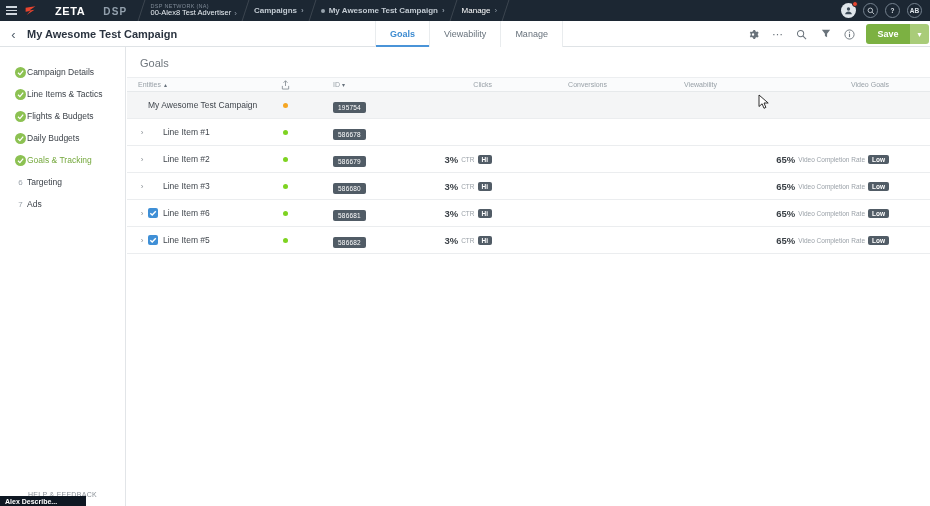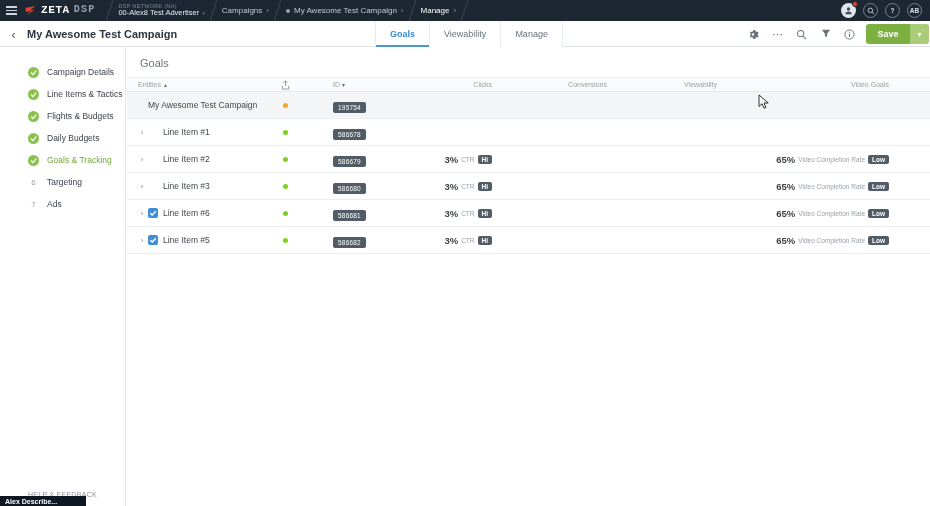--- a/index.html
+++ b/index.html
@@ -4,28 +4,28 @@
 <style>
   *{box-sizing:border-box;}
   html,body{margin:0;padding:0;}
   body{font-family:"Liberation Sans",sans-serif;background:#fff;}
   .screen{position:relative;width:930px;height:506px;background:#fff;overflow:hidden;}
 
   
   .topbar{position:absolute;top:0;left:0;right:0;height:21px;background:#1c2733;display:flex;align-items:center;color:#c7ced6;font-size:8px;z-index:5;}
   .hamburger{width:22px;height:21px;display:flex;flex-direction:column;gap:2px;align-items:center;justify-content:center;cursor:pointer;}
   .hamburger span{display:block;width:11px;height:1.5px;background:#cfd6dd;}
-  .brand{display:flex;align-items:flex-start;gap:4px;padding:0 6px 0 2px;font-family:Liberation Mono, monospace;}
+  .brand{display:flex;align-items:flex-end;gap:18px;padding:0 6px 0 2px;}
   .brand .zeta{color:#fff;font-weight:bold;font-size:11px;letter-spacing:.6px;}
   .brand .dsp{color:#93a0ad;font-weight:bold;font-size:10px;letter-spacing:1.2px;}
   .crumb-sep{width:1px;height:21px;background:rgba(255,255,255,.14);transform:skewX(-18deg);margin:0 8px;flex:none;}
   .netblock{display:flex;flex-direction:column;line-height:1.15;}
   .netlabel{font-size:5.5px;color:#7f8a97;letter-spacing:.3px;}
   .advrow{display:flex;align-items:flex-end;gap:3px;font-size:7.5px;color:#e8edf2;}
-  .crumb{display:flex;align-items:center;gap:4px;font-size:8px;color:#c2cad2;cursor:pointer;}
+  .crumb{display:flex;align-items:center;gap:4px;font-size:8px;color:#c2cad2;cursor:pointer;font-weight:bold;}
   .crumb.manage{color:#fff;font-weight:normal;}
   .chev{font-size:8px;color:#8d98a5;line-height:1;}
   .bdot{width:4px;height:4px;border-radius:50%;background:#97a2ad;flex:none;}
   .top-right{margin-left:auto;display:flex;align-items:center;gap:7px;padding-right:8px;}
   .tcircle{width:15px;height:15px;border-radius:50%;border:1px solid #75828f;display:flex;align-items:center;justify-content:center;color:#dde3e9;font-size:6.5px;font-weight:bold;position:relative;cursor:pointer;flex:none;}
   .tcircle.avatar-img{background:#dfe5ea;border:none;}
   .badge-dot{position:absolute;top:-2px;right:-2px;width:6px;height:6px;border-radius:50%;background:#e8442e;border:1px solid #1c2733;}
 
   
   .subheader{position:absolute;top:21px;left:0;right:0;height:26px;background:#fff;border-bottom:1px solid #dfe3e6;z-index:4;}
@@ -36,21 +36,21 @@
   .tab:last-child{border-right:1px solid #e9ecee;}
   .tab.active{color:#3c8bd1;font-weight:bold;box-shadow:inset 0 -2px 0 #4a94d8;}
   .header-icons{position:absolute;right:74px;top:0;height:26px;display:flex;align-items:center;gap:11px;}
   .hicon{display:flex;align-items:center;justify-content:center;width:13px;height:13px;color:#6a737b;font-size:11px;cursor:pointer;}
   .save-split{position:absolute;right:1px;top:3px;width:63px;height:20px;display:flex;border-radius:3px;overflow:hidden;justify-content:space-between;}
   .save-main{flex:1;background:#7cb142;color:#fff;font-size:9px;font-weight:bold;display:flex;align-items:center;justify-content:center;cursor:pointer;}
   .save-caret{width:19px;background:#a9cc79;color:#fff;font-size:8px;display:flex;align-items:center;justify-content:center;cursor:pointer;}
 
   
   .sidebar{position:absolute;top:47px;left:0;width:126px;bottom:0;background:#fff;border-right:1px solid #e2e5e8;padding-top:14px;}
-  .sb-item{height:22px;display:flex;align-items:center;gap:7px;padding-left:27px;cursor:pointer;}
+  .sb-item{height:22px;display:flex;align-items:center;gap:0;padding-left:14px;cursor:pointer;}
   .sb-item.gap-top{margin-top:3px;}
   .sb-icon{width:13px;display:flex;align-items:center;justify-content:center;flex:none;}
   .sb-icon.num{font-size:8px;color:#9aa2aa;}
   .sb-icon.gear svg{display:block;}
   .sb-label{font-size:8.5px;color:#3d434a;white-space:nowrap;}
   .sb-item.active .sb-label{color:#74a83c;}
   .sb-help{position:absolute;bottom:8px;left:0;width:100%;text-align:center;font-size:7px;color:#8a9097;letter-spacing:.3px;cursor:pointer;}
 
   
   .bottom-overlay{position:absolute;left:0;bottom:0;width:86px;height:10px;background:#0e1722;color:#fff;font-size:7px;font-weight:bold;display:flex;align-items:center;padding-left:5px;overflow:hidden;white-space:nowrap;z-index:6;cursor:pointer;}

